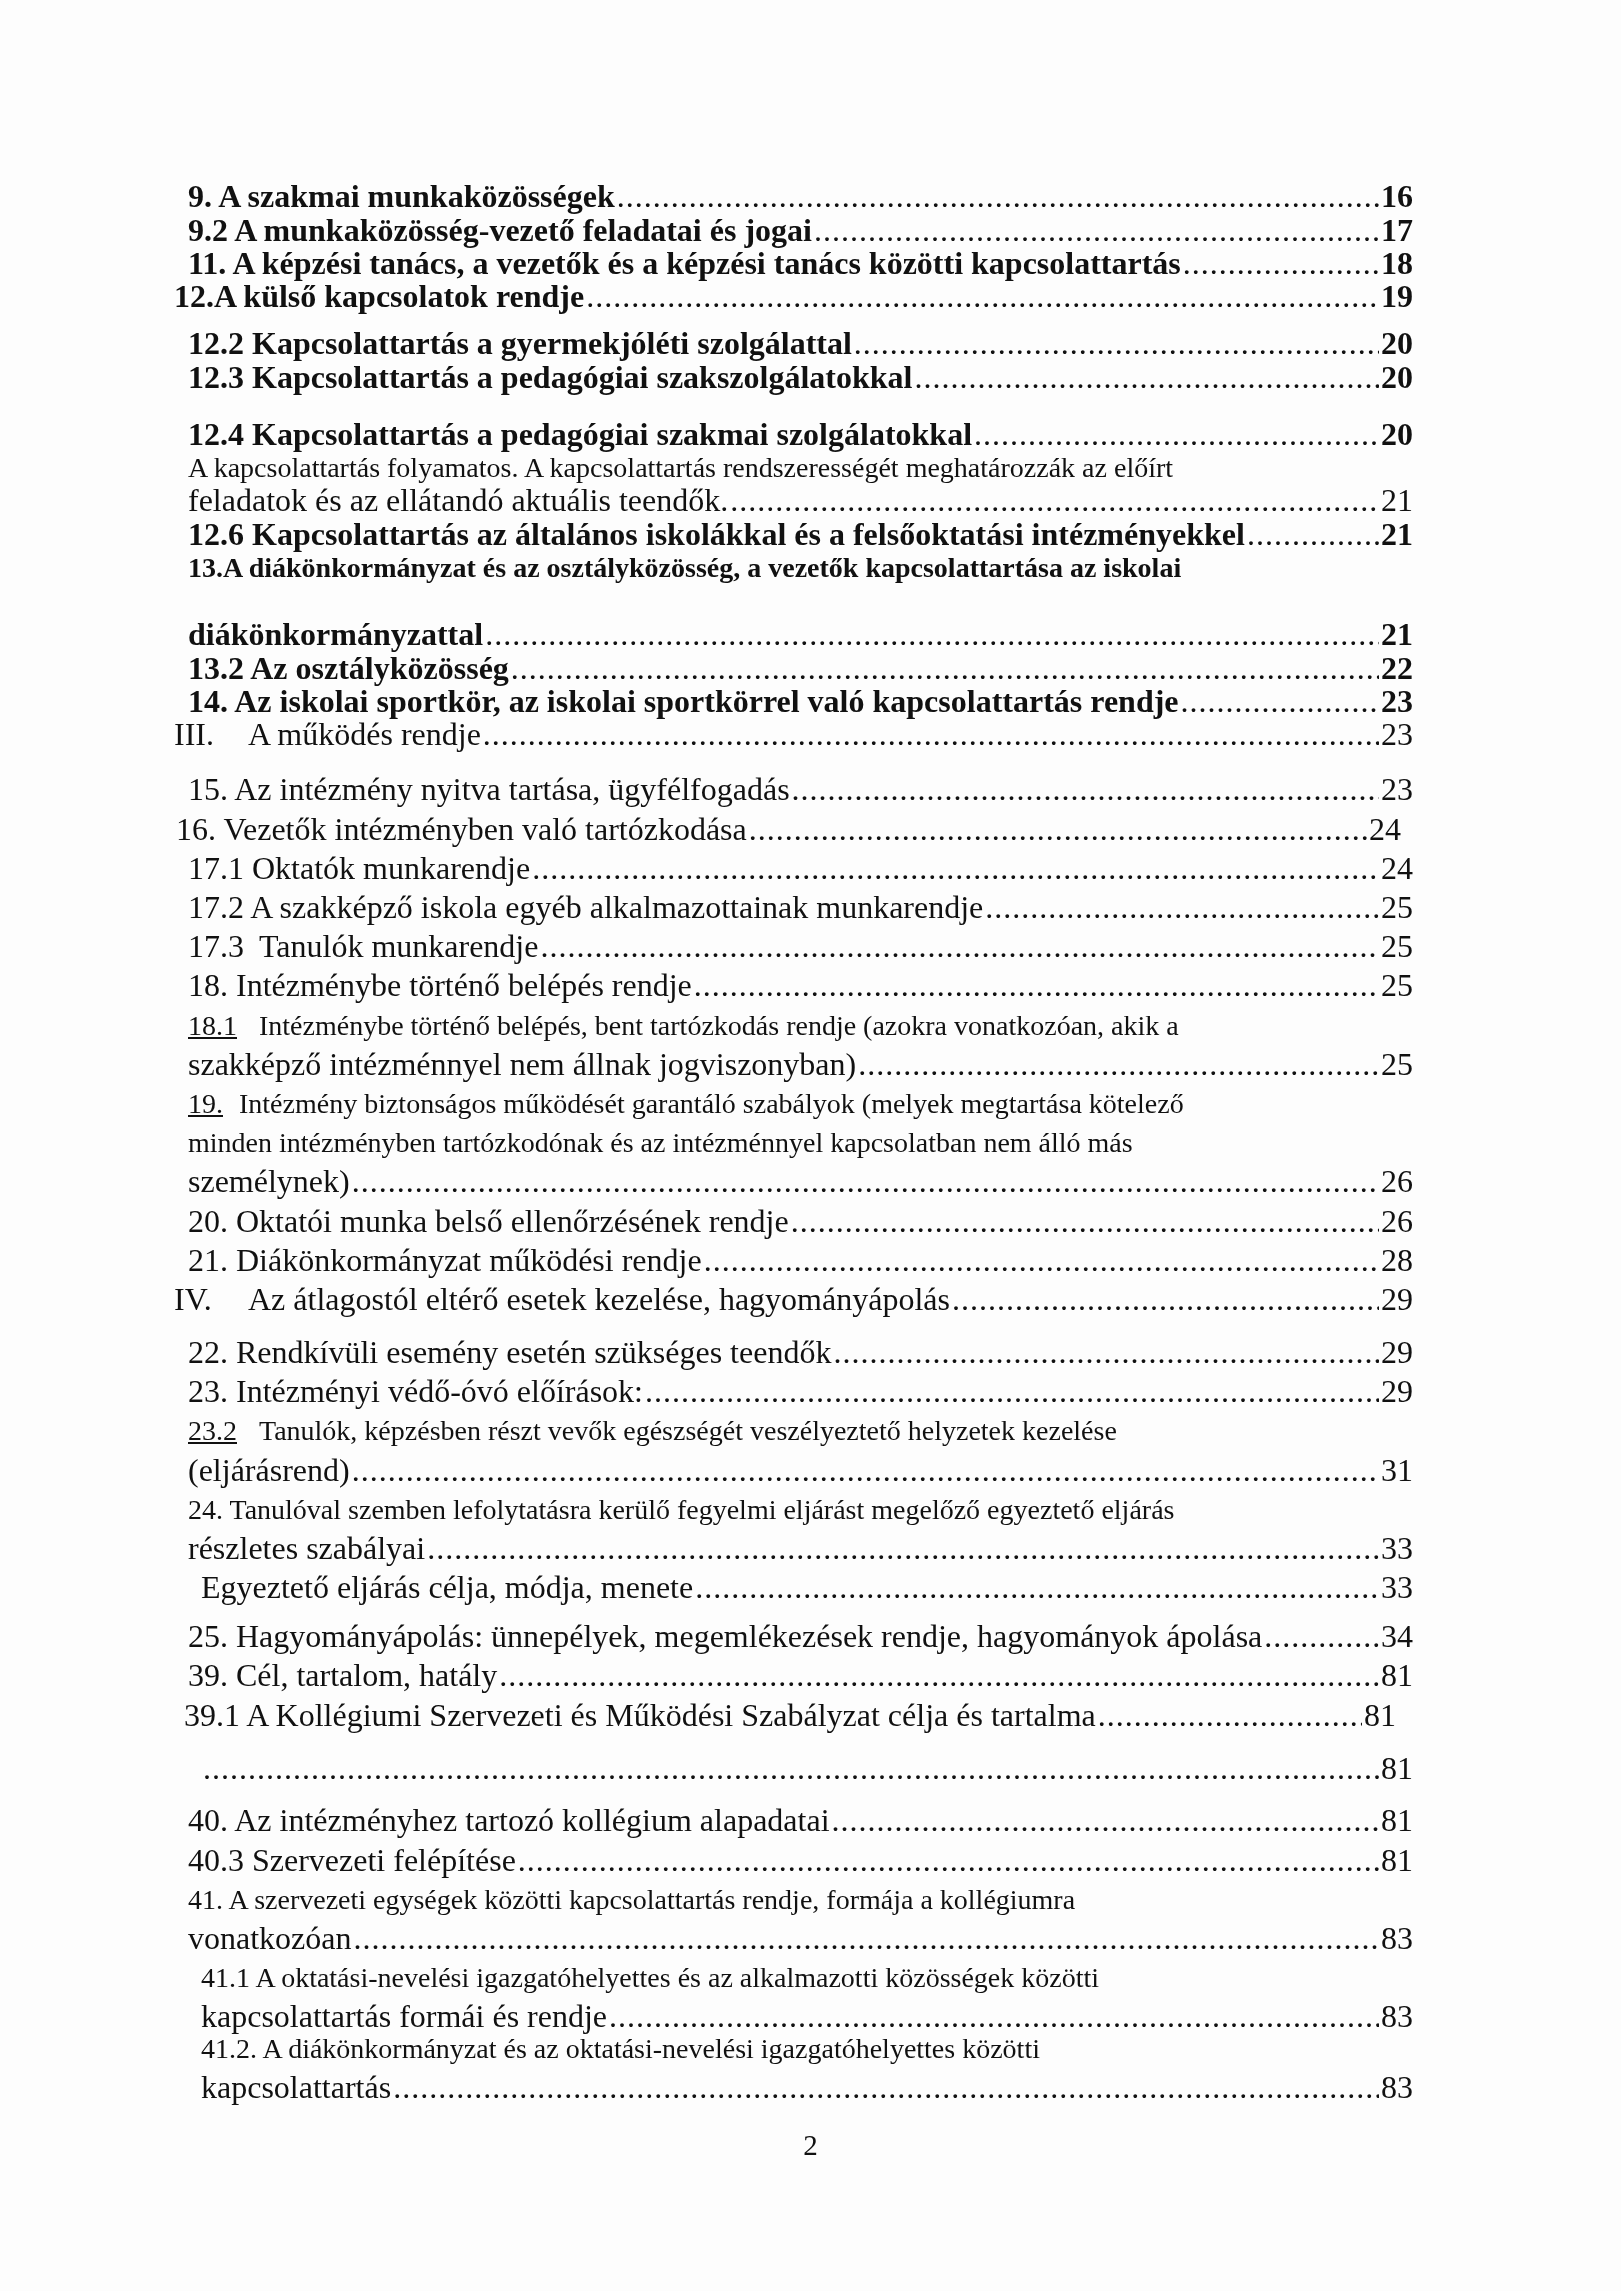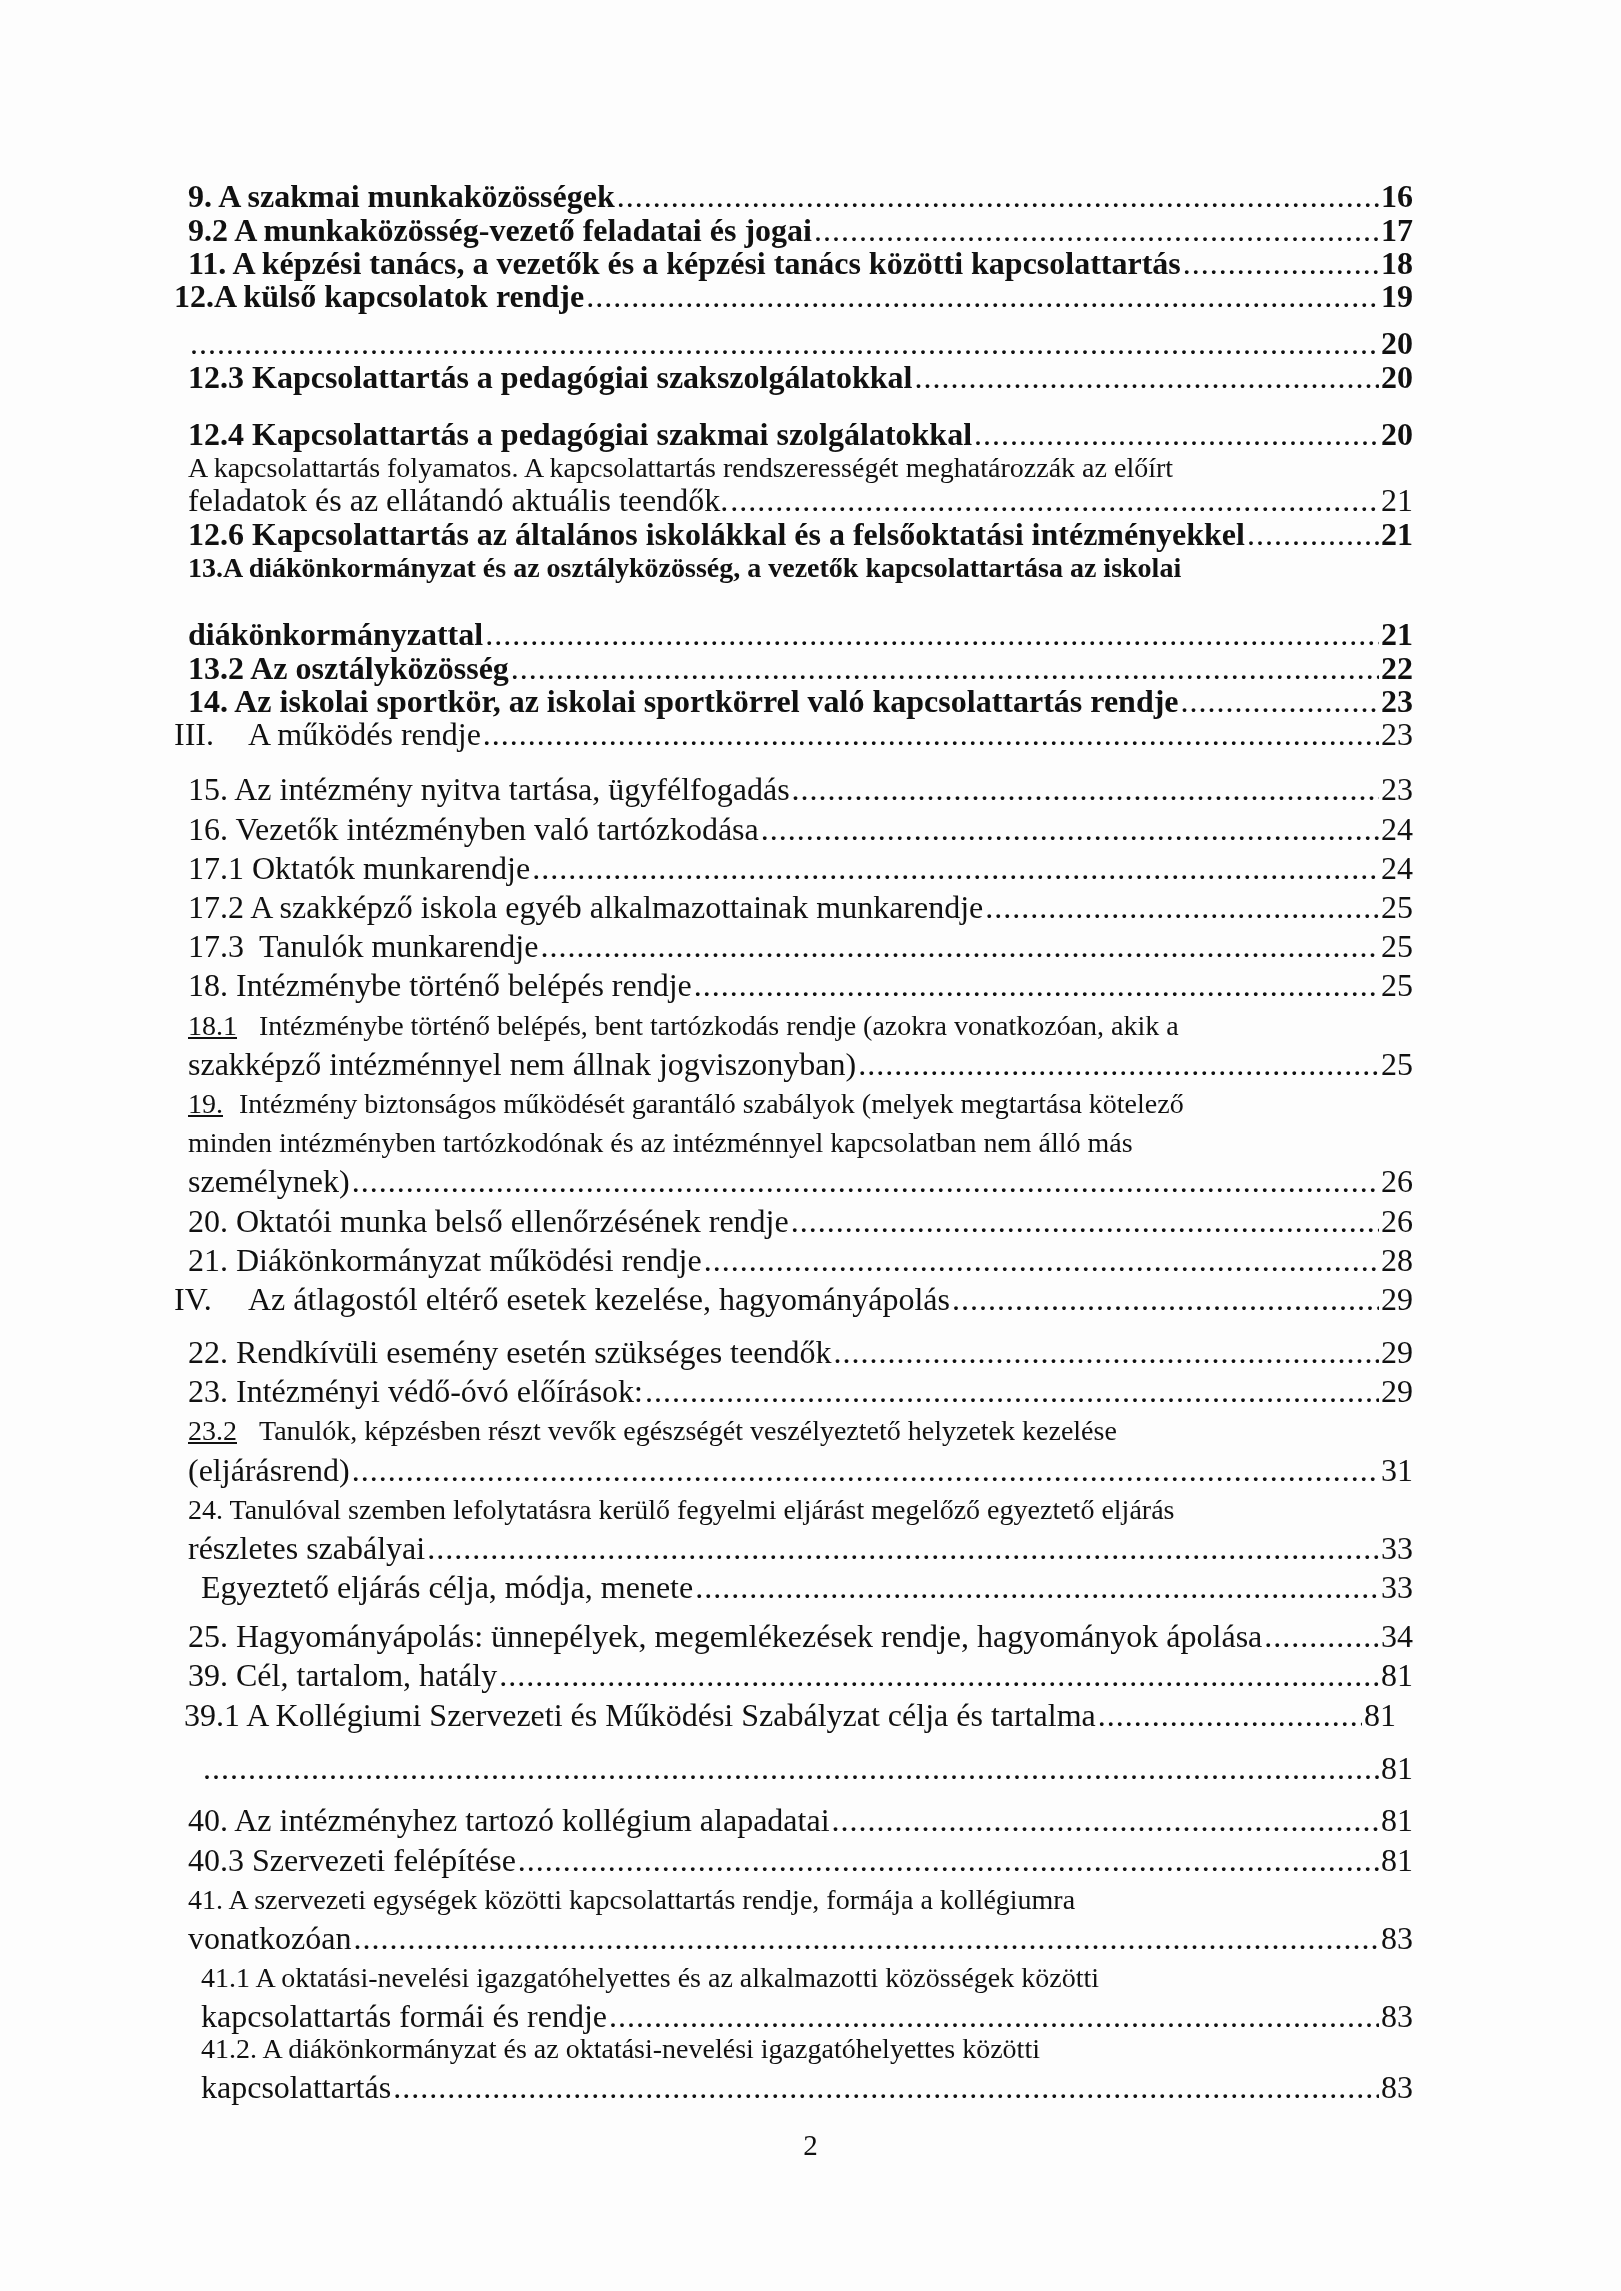--- a/index.html
+++ b/index.html
@@ -45,20 +45,21 @@
       <span class="pg">18</span>
     </div>
 
     <div class="line b" style="left:174px; width:1239px; top:280px;">
       <span class="txt">12.A külső kapcsolatok rendje</span>
       <span class="lead"></span>
       <span class="pg">19</span>
     </div>
 
     <div class="line b" style="left:188px; width:1225px; top:327px;">
+      <span class="txt">12.2 Kapcsolattartás a gyermekjóléti szolgálattal</span>
       <span class="lead"></span>
       <span class="pg">20</span>
     </div>
 
     <div class="line b" style="left:188px; width:1225px; top:361px;">
       <span class="txt">12.3 Kapcsolattartás a pedagógiai szakszolgálatokkal</span>
       <span class="lead"></span>
       <span class="pg">20</span>
     </div>
 
@@ -106,21 +107,21 @@
       <span class="lead"></span>
       <span class="pg">23</span>
     </div>
 
     <div class="line" style="left:188px; width:1225px; top:773px;">
       <span class="txt">15. Az intézmény nyitva tartása, ügyfélfogadás</span>
       <span class="lead"></span>
       <span class="pg">23</span>
     </div>
 
-    <div class="line" style="left:188px; width:1225px; top:813px;justify-content:flex-end;">
+    <div class="line" style="left:176px; width:1225px; top:813px;justify-content:flex-end;">
       <span class="txt">16. Vezetők intézményben való tartózkodása</span>
       <span class="lead"></span>
       <span class="pg">24</span>
     </div>
 
     <div class="line" style="left:188px; width:1225px; top:852px;">
       <span class="txt">17.1 Oktatók munkarendje</span>
       <span class="lead"></span>
       <span class="pg">24</span>
     </div>

